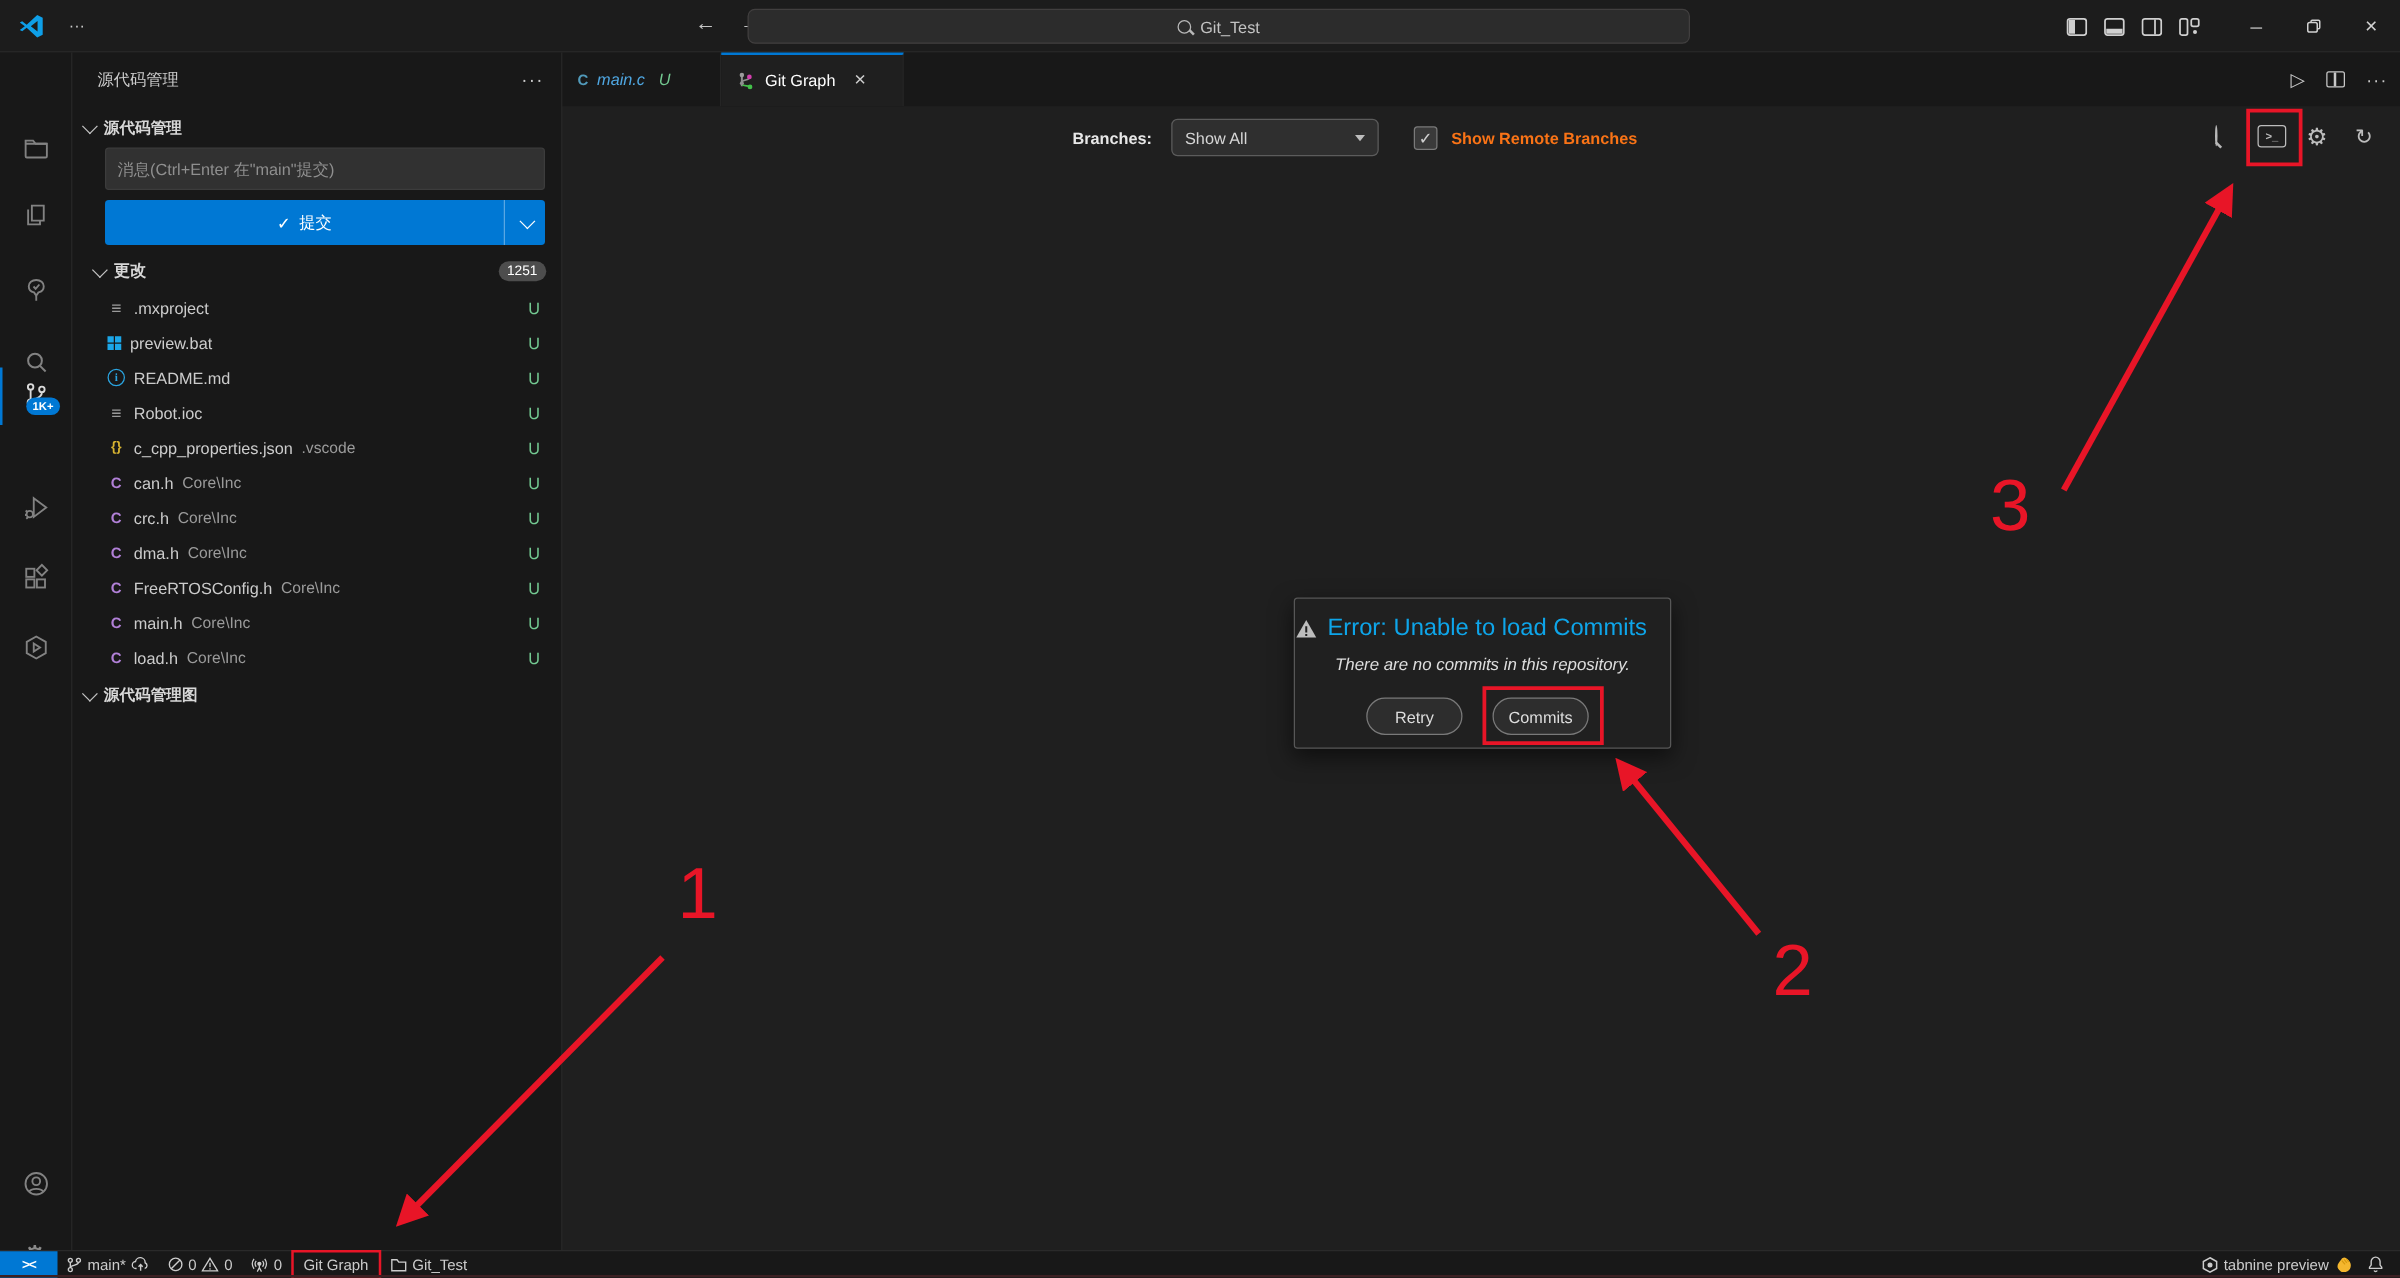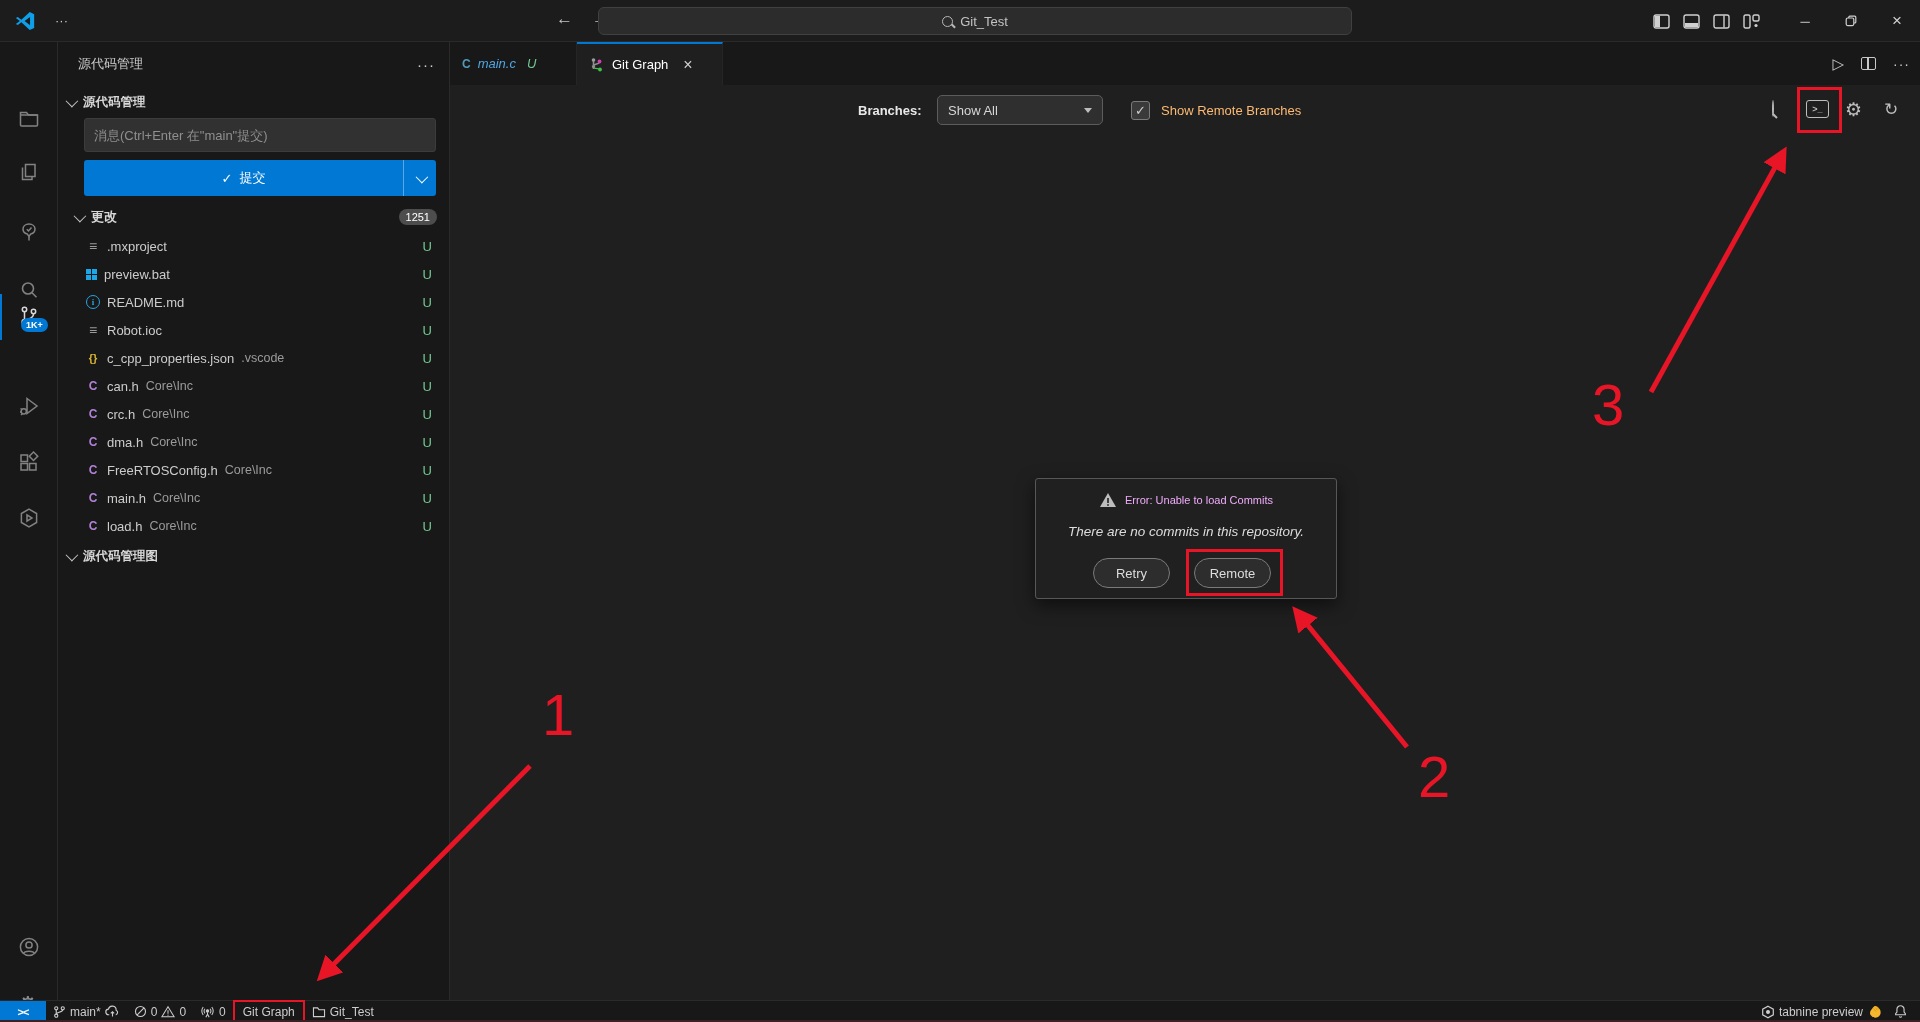--- a/index.html
+++ b/index.html
@@ -92,35 +92,35 @@
   
   .gg-branches{position:absolute;left:858px;top:103px;font-weight:700;color:#e8e8e8}
   .gg-select{position:absolute;left:937px;top:95px;width:166px;height:30px;border:1px solid #5c5c5c;
     background:#2f2f2f;border-radius:5px;display:flex;align-items:center;justify-content:space-between;
     padding:0 10px;box-sizing:border-box;color:#d6d6d6}
   .caret-down{width:0;height:0;border-left:4.5px solid transparent;border-right:4.5px solid transparent;
     border-top:5.5px solid #bdbdbd}
   .gg-check{position:absolute;left:1131px;top:101px;width:19px;height:19px;background:#3a3a3a;
     border:1px solid #7a7a7a;border-radius:3px;display:flex;align-items:center;justify-content:center;
     color:#cfcfcf;font-size:13px;box-sizing:border-box}
-  .gg-chklabel{position:absolute;left:1161px;top:103px;font-weight:400;color:#fdba74}
+  .gg-chklabel{position:absolute;left:1161px;top:103px;font-weight:700;color:#f97316}
   .gg-icon{position:absolute;color:#bdbdbd}
   .gg-search{left:1772px;top:101px}
   .gg-search .mag{width:11px;height:11px}
   .gg-search .mag::after{width:6px;right:-5px;bottom:-1px}
   .gg-terminal{left:1806px;top:100px;width:23px;height:18px;border:1.6px solid #bdbdbd;border-radius:3px;
     font-size:9px;line-height:16px;text-align:center;font-weight:700;box-sizing:border-box}
   .gg-gear{left:1845px;top:98px;font-size:19px}
   .gg-refresh{left:1884px;top:99px;font-size:17px}
 
   
   .dialog{position:absolute;left:1035px;top:478px;width:302px;height:121px;background:#202020;
     border:1px solid #575757;border-radius:3px;box-shadow:0 6px 18px rgba(0,0,0,.55);box-sizing:border-box}
   .dlg-title{position:absolute;left:0;top:13px;width:100%;display:flex;align-items:center;
-    justify-content:center;gap:8px;color:#f0abfc;font-size:11px}
+    gap:8px;color:#0ea5e9;font-size:19px}
   .dlg-msg{position:absolute;left:0;top:45px;width:100%;text-align:center;font-style:italic;
     color:#dddddd;font-size:13.5px}
   .dlg-btn{position:absolute;top:79px;width:77px;height:30px;border:1px solid #7a7a7a;border-radius:15px;
     background:#2d2d2d;display:flex;align-items:center;justify-content:center;color:#dddddd;box-sizing:border-box}
   .btn-retry{left:57px}
   .btn-dismiss{left:158px}
 
   
   .statusbar{position:absolute;left:0;top:1000px;width:1920px;height:22px;background:#181818;
     border-top:1px solid #2a2a2a;display:flex;align-items:center;font-size:12px;color:#cccccc;
@@ -405,21 +405,21 @@
   <div class="dlg-title">
     <svg width="18" height="16" viewBox="0 0 18 16">
       <path d="M9 1 17 15H1z" fill="#bdbdbd"></path>
         <rect x="8.2" y="6" width="1.6" height="5" fill="#202020"></rect>
         <rect x="8.2" y="12.2" width="1.6" height="1.6" fill="#202020"></rect>
     </svg>
     <span>Error: Unable to load Commits</span>
   </div>
   <div class="dlg-msg">There are no commits in this repository.</div>
   <div class="dlg-btn btn-retry">Retry</div>
-  <div class="dlg-btn btn-dismiss">Remote</div>
+  <div class="dlg-btn btn-dismiss">Commits</div>
 </div>
 
 <div class="statusbar">
   <div class="remote-ind">&gt;&lt;</div>
   <div class="sb-item">
     <svg width="13" height="14" viewBox="0 0 14 14" fill="none" stroke="#cccccc" stroke-width="1.2">
         <circle cx="3.5" cy="3" r="1.7"></circle>
         <circle cx="10.5" cy="3" r="1.7"></circle>
         <circle cx="3.5" cy="11" r="1.7"></circle>
         <path d="M3.5 4.7v4.6"></path>

